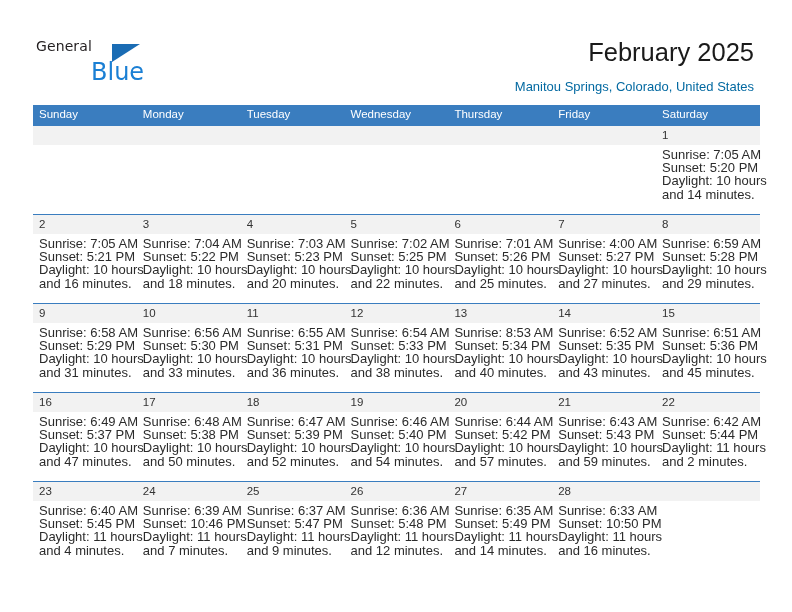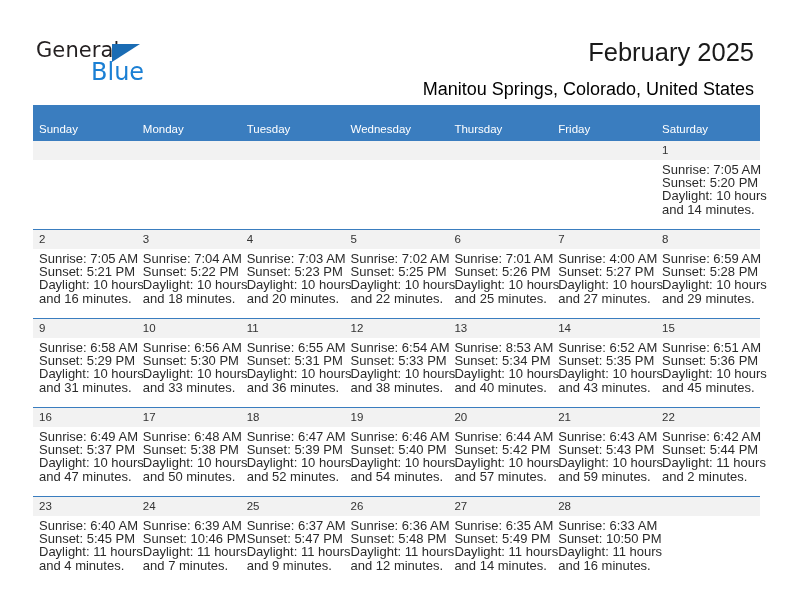--- a/index.html
+++ b/index.html
@@ -33,21 +33,21 @@
     position: absolute;
     left: 36px;
     top: 38px;
     width: 170px;
     height: 48px;
   }
   .logo-general {
     position: absolute;
     left: 0;
     top: 0;
-    font-size: 21px;
+    font-size: 14px;
     letter-spacing: .1px;
     color: #231f20;
     font-family: "DejaVu Sans", sans-serif;
   }
   .logo-triangle {
     position: absolute;
     left: 76px;
     top: 6px;
     width: 0;
     height: 0;
@@ -68,42 +68,42 @@
     top: 38px;
     font-size: 25.5px;
     color: #1a1a1a;
     text-align: center;
     white-space: nowrap;
   }
   .subtitle {
     position: absolute;
     right: 38px;
     top: 79px;
-    font-size: 18px;
-    color: #000000;
+    font-size: 13px;
+    color: #0369a1;
     text-align: right;
     white-space: nowrap;
   }
 
   
   .calendar {
     position: absolute;
     left: 33px;
     top: 105px;
     width: 727px;
     border-collapse: collapse;
     table-layout: fixed;
   }
   .calendar th {
     background: #3a7dbf;
     color: #ffffff;
     font-size: 11.5px;
     font-weight: normal;
     text-align: left;
-    padding: 18px 0 5px 6px;
+    padding: 3px 0 5px 6px;
     height: 11px;
     border: none;
   }
   .calendar td {
     vertical-align: top;
     padding: 0;
     border: none;
     border-top: 1px solid #3a7dbf;
     height: 88px;
   }

